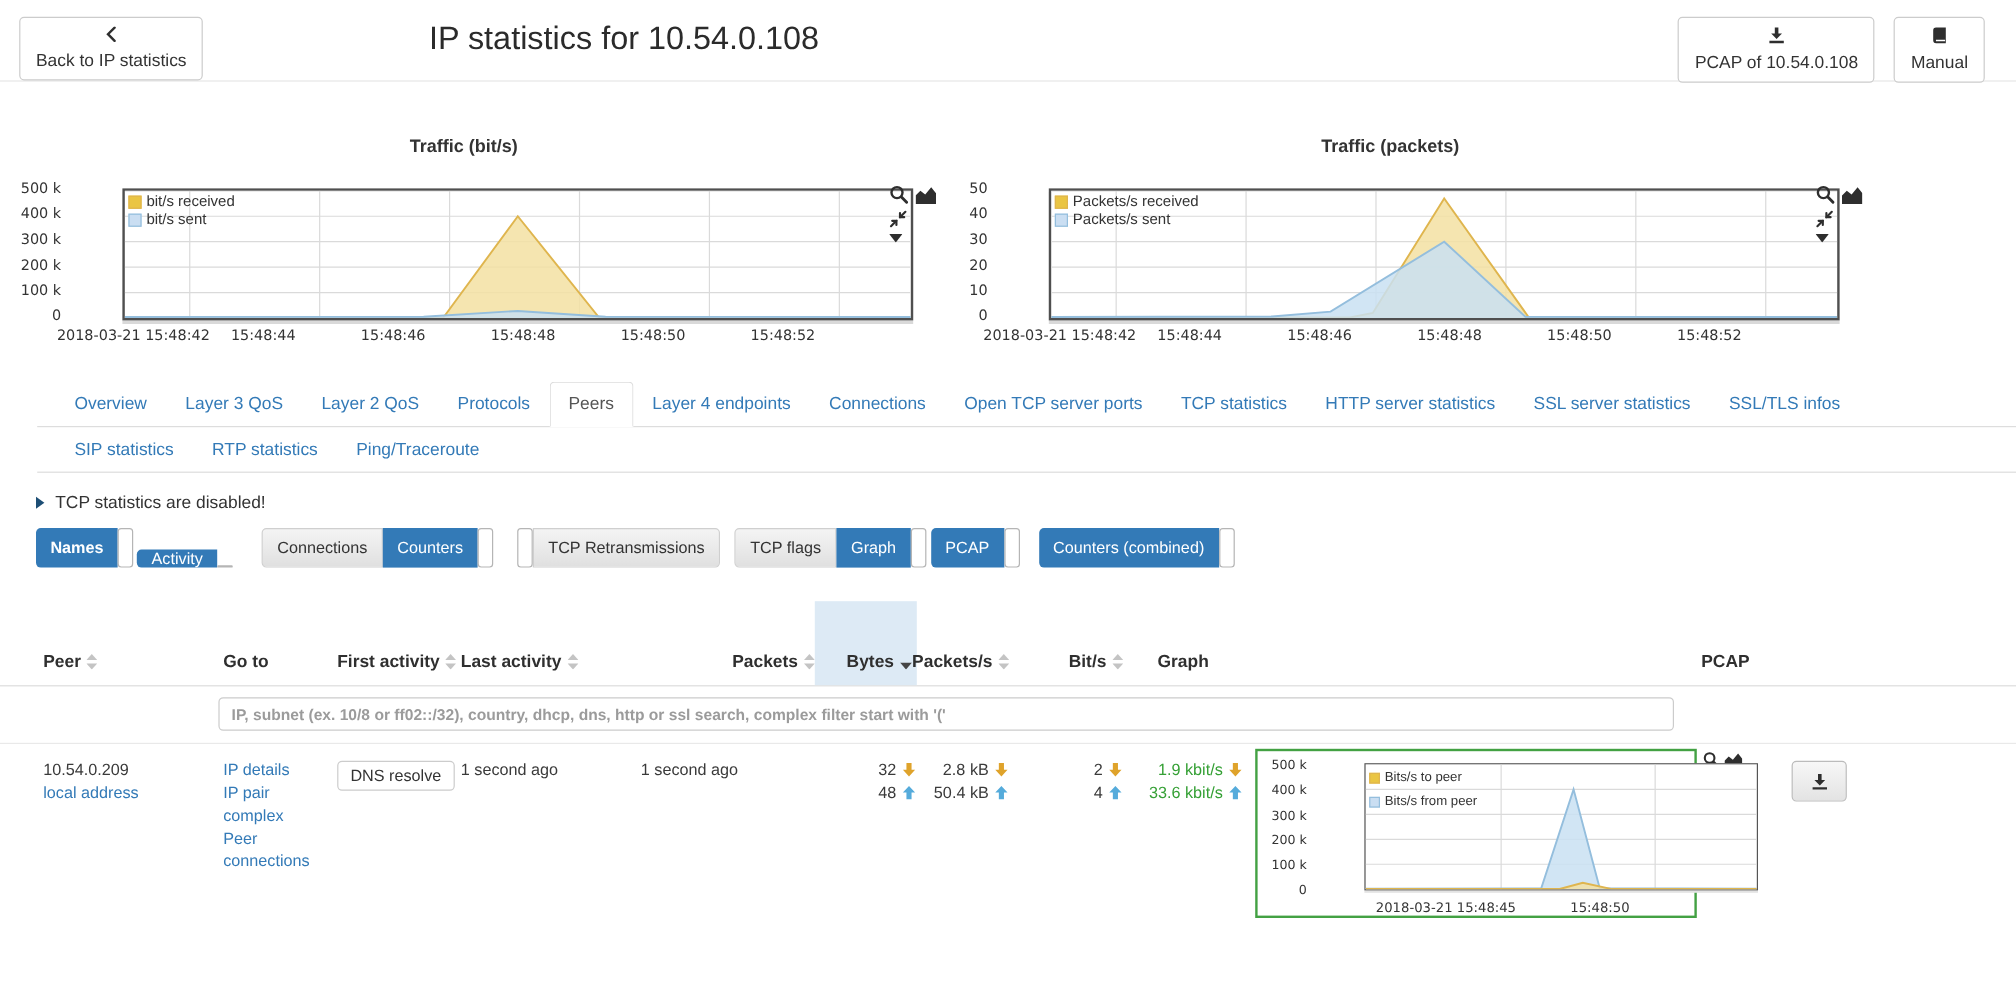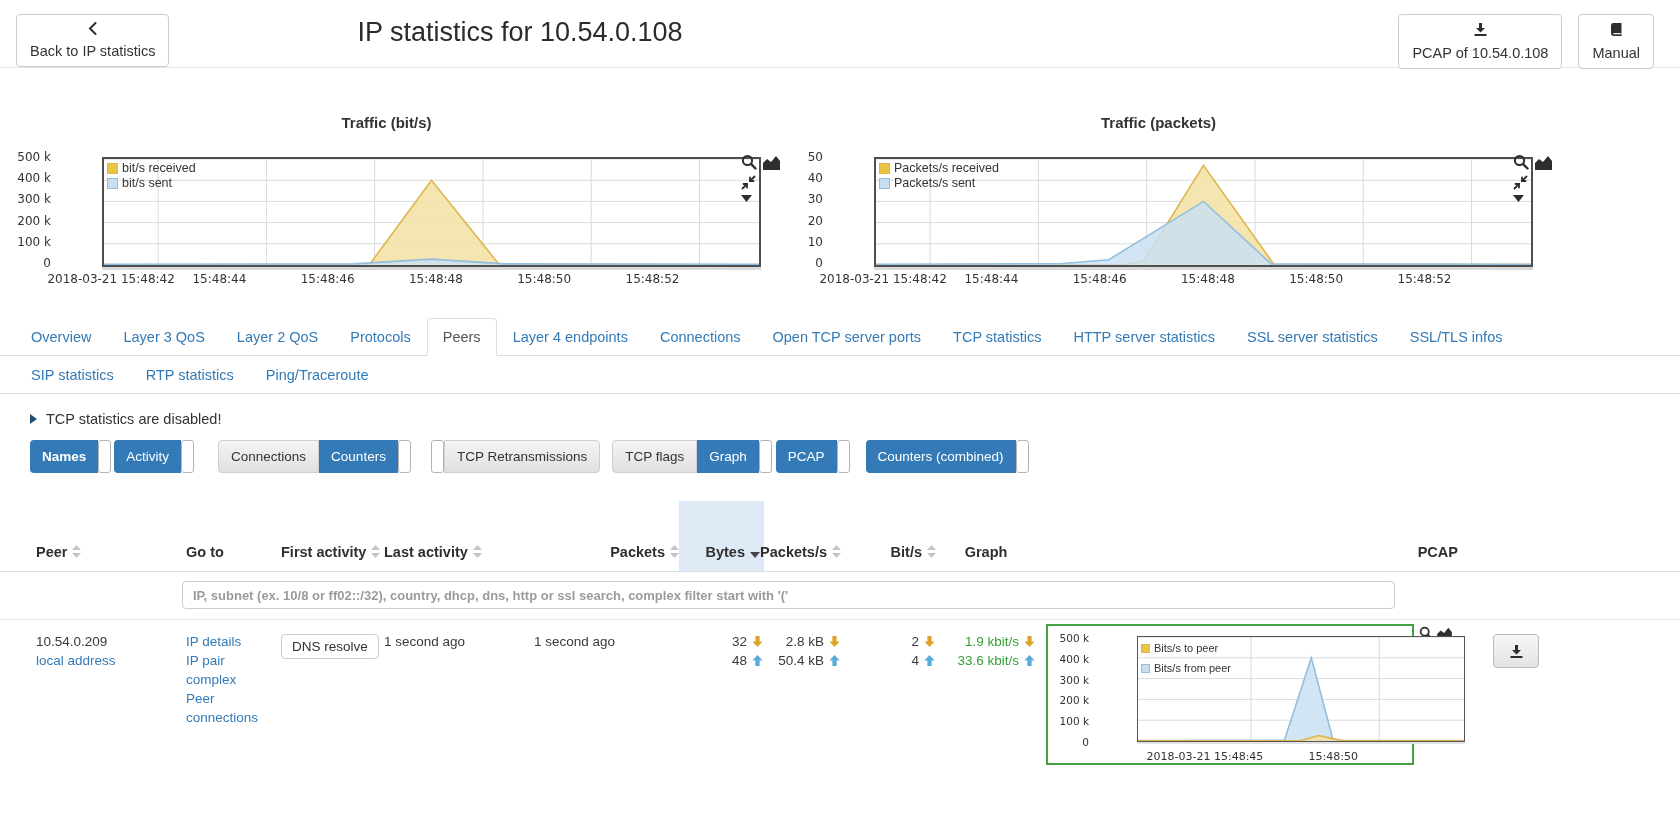--- a/index.html
+++ b/index.html
@@ -30,21 +30,21 @@
   #chartA .xaxis{left:57px;top:204px;width:659px;} #chartB .xaxis{left:829px;top:204px;width:659px;}
   .xtick{position:absolute;transform:translateX(-50%);font-size:12px;color:#333;white-space:nowrap;font-family:"DejaVu Sans",sans-serif;}
   .legend{position:absolute;left:3px;top:2px;z-index:2;}
   .legend-row{display:flex;align-items:center;gap:4px;font-size:12.5px;margin-bottom:1px;color:#333;}
   .legend-swatch{width:11px;height:11px;border:1px solid;}
   .controls{position:absolute;width:42px;}
   #controlsA{left:741px;top:86px;} #controlsB{left:1513px;top:86px;}
   .ctrl-row{display:flex;gap:6px;margin-bottom:5px;align-items:center;}
   .icon-btn{color:#2e2e2e;cursor:pointer;display:inline-flex;}
   
-  .tabs-wrap{margin-top:22px;}
+  .tabs-wrap{margin-top:22px;padding-left:31px;}
   .nav-tabs{padding-left:15px;border-bottom:1px solid #ddd;}
   .tab{display:inline-block;padding:10px 15px;font-size:14.5px;color:var(--accent);cursor:pointer;border:1px solid transparent;border-radius:4px 4px 0 0;margin-bottom:-1px;position:relative;background:transparent;}
   .tab.active{background:#fff;color:#555;border-color:#ddd #ddd #fff;}
   
   .notice{display:flex;align-items:center;gap:9px;margin:17px 0 13px 30px;font-size:14.5px;color:#333;}
   .notice-triangle{width:0;height:0;border-top:5px solid transparent;border-bottom:5px solid transparent;border-left:7px solid #1d4e75;}
   .toggles{display:flex;margin-left:30px;height:33px;align-items:stretch;}
   .switch-group{display:inline-flex;}
   .seg{display:inline-flex;align-items:center;padding:0 12px;font-size:13.5px;cursor:pointer;white-space:nowrap;}
   .seg.on{background:var(--accent);color:#fff;}
@@ -296,21 +296,21 @@
 <div class="notice">
   <span class="notice-triangle"></span>
   <span>TCP statistics are disabled!</span>
 </div>
 
 <div class="toggles" id="toggles">
     <div class="switch-group" style="margin-right: 3px; font-weight: bold;">
       <span class="seg on">Names</span>
       <span class="handle"></span>
     </div>
-    <div class="switch-group" style="margin-right: 24px;">
+    <div class="switch-group" style="margin-right: 24px; align-items: flex-end;">
       <span class="seg on">Activity</span>
       <span class="handle"></span>
     </div>
     <div class="switch-group" style="margin-right: 20px;">
       <span class="seg off">Connections</span>
       <span class="seg on">Counters</span>
       <span class="handle"></span>
     </div>
     <div class="switch-group" style="margin-right: 12px;">
       <span class="handle"></span>

